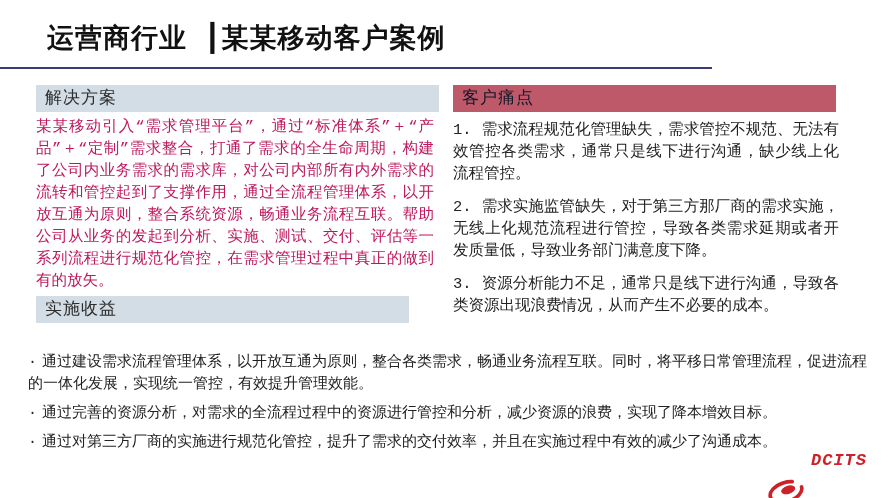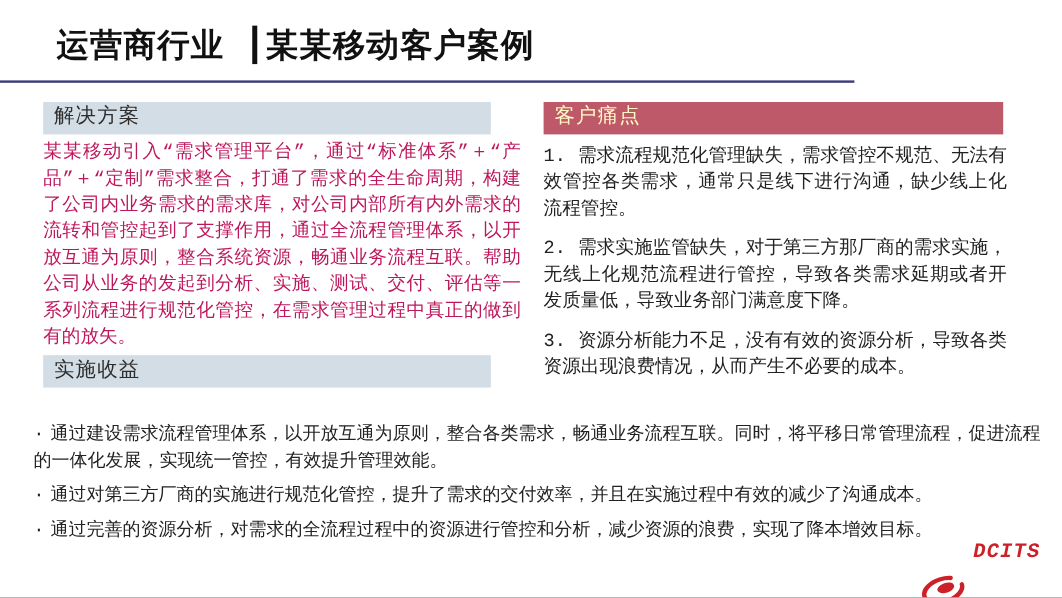--- a/index.html
+++ b/index.html
@@ -19,22 +19,22 @@
     position:absolute;left:0px;top:67px;
     width:712px;height:2px;background:#3b3b79;
   }
   .panel-header{
     position:absolute;height:27px;line-height:27px;
     font-size:17px;color:#333333;
     padding-left:9px;box-sizing:border-box;
     letter-spacing:1px;
   }
   .header-gray{background:#d3dde5;color:#2e2e2e;}
-  .header-red{background:#bd5968;color:#fef9c3;}
-  .hdr-solution{left:36px;top:85px;width:373px;}
+  .header-red{background:#bd5968;color:#0f172a;}
+  .hdr-solution{left:36px;top:85px;width:403px;}
   .hdr-pain{left:453px;top:85px;width:383px;}
   .hdr-benefit{left:36px;top:296px;width:373px;}
   .solution-body{
     position:absolute;left:36px;top:116px;width:398px;
     font-size:15.5px;line-height:22px;color:#be185d;
     text-align:justify;
   }
   .pain-body{
     position:absolute;left:453px;top:119px;width:386px;
     font-size:15.5px;line-height:22px;color:#222222;
@@ -69,28 +69,28 @@
   <div class="slide-title">运营商行业 ┃某某移动客户案例</div>
   <div class="title-rule"></div>
 
   <div class="panel-header header-gray hdr-solution">解决方案</div>
   <div class="solution-body">某某移动引入“需求管理平台”，通过“标准体系”＋“产品”＋“定制”需求整合，打通了需求的全生命周期，构建了公司内业务需求的需求库，对公司内部所有内外需求的流转和管控起到了支撑作用，通过全流程管理体系，以开放互通为原则，整合系统资源，畅通业务流程互联。帮助公司从业务的发起到分析、实施、测试、交付、评估等一系列流程进行规范化管控，在需求管理过程中真正的做到有的放矢。</div>
 
   <div class="panel-header header-red hdr-pain">客户痛点</div>
   <div class="pain-body">
     <p class="pain-item"><span class="pain-num">1.</span><span>需求流程规范化管理缺失，需求管控不规范、无法有效管控各类需求，通常只是线下进行沟通，缺少线上化流程管控。</span></p>
     <p class="pain-item"><span class="pain-num">2.</span><span>需求实施监管缺失，对于第三方那厂商的需求实施，无线上化规范流程进行管控，导致各类需求延期或者开发质量低，导致业务部门满意度下降。</span></p>
-    <p class="pain-item"><span class="pain-num">3.</span><span>资源分析能力不足，没有有效的资源分析，导致各类资源出现浪费情况，从而产生不必要的成本。</span></p>
+    <p class="pain-item"><span class="pain-num">3.</span><span>资源分析能力不足，通常只是线下进行沟通，导致各类资源出现浪费情况，从而产生不必要的成本。</span></p>
   </div>
 
   <div class="panel-header header-gray hdr-benefit">实施收益</div>
   <div class="benefits">
     <p class="benefit-item"><span class="bullet">·</span><span>通过建设需求流程管理体系，以开放互通为原则，整合各类需求，畅通业务流程互联。同时，将平移日常管理流程，促进流程的一体化发展，实现统一管控，有效提升管理效能。</span></p>
+    <p class="benefit-item"><span class="bullet">·</span><span>通过完善的资源分析，对需求的全流程过程中的资源进行管控和分析，减少资源的浪费，实现了降本增效目标。</span></p>
     <p class="benefit-item"><span class="bullet">·</span><span>通过对第三方厂商的实施进行规范化管控，提升了需求的交付效率，并且在实施过程中有效的减少了沟通成本。</span></p>
-    <p class="benefit-item"><span class="bullet">·</span><span>通过完善的资源分析，对需求的全流程过程中的资源进行管控和分析，减少资源的浪费，实现了降本增效目标。</span></p>
   </div>
 
   <div class="logo">
     <span>
       <svg width="40" height="30" viewBox="0 0 44 32" aria-hidden="true">
         <g transform="rotate(-18 22 16)">
           <ellipse cx="22" cy="16" rx="18" ry="10.5" fill="none" stroke="#cc2128" stroke-width="4" stroke-dasharray="78 18" stroke-linecap="round"></ellipse>
           <ellipse cx="25" cy="14.5" rx="8" ry="4.5" fill="#cc2128"></ellipse>
         </g>
       </svg>

